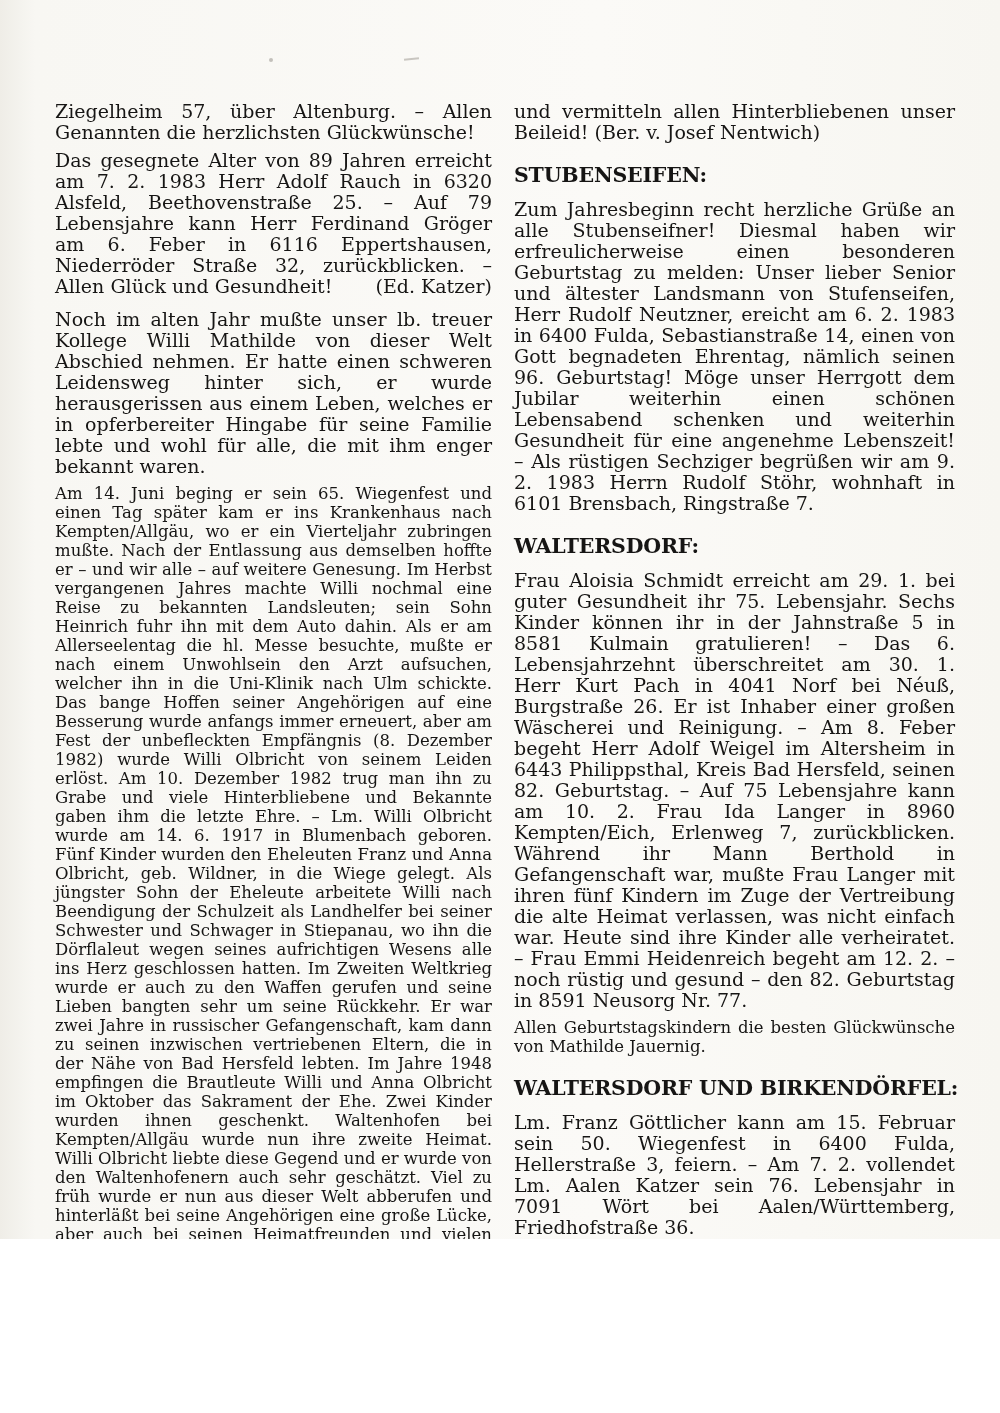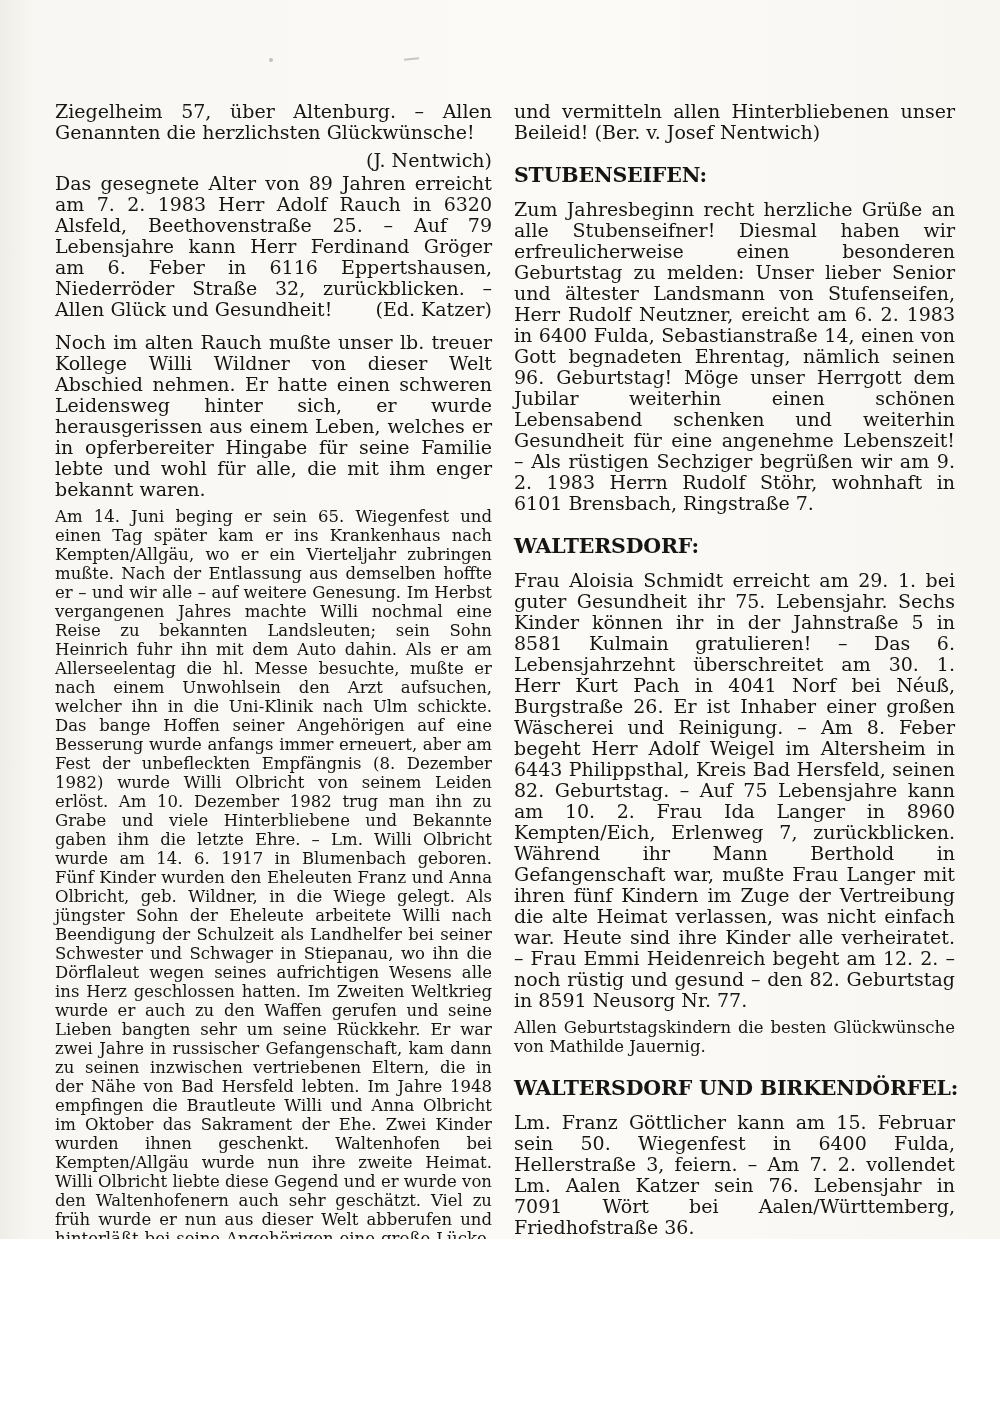--- a/index.html
+++ b/index.html
@@ -88,23 +88,22 @@
 
 <div class="page">
 
   <span class="scan-speck"></span>
   <span class="scan-dash"></span>
 
   <div class="columns">
 
     <div class="col">
       <p class="para">Ziegelheim 57, über Altenburg. – Allen Genannten die herzlichsten Glückwünsche!</p>
-      <p class="byline-right">(J. Nentwich)</p>
       <p class="para"><span>Das gesegnete Alter von 89 Jahren erreicht am 7. 2. 1983 Herr </span><span class="bold">Adolf Rauch</span><span> in 6320 Alsfeld, Beethovenstraße 25. – Auf 79 Lebensjahre kann Herr </span><span class="bold">Ferdinand Gröger</span><span> am 6. Feber in 6116 Eppertshausen, Niederröder Straße 32, zurückblicken. – Allen Glück und Gesundheit! </span><span class="float-right">(Ed. Katzer)</span></p>
-      <p class="para" style="margin-top:12px"><span>Noch im alten Rauch mußte unser lb. treuer Kollege </span><span class="bold">Willi Wildner</span><span> von dieser Welt Abschied nehmen. Er hatte einen schweren Leidensweg hinter sich, er wurde herausgerissen aus einem Leben, welches er in opferbereiter Hingabe für seine Familie lebte und wohl für alle, die mit ihm enger bekannt waren.</span></p>
+      <p class="para" style="margin-top:12px"><span>Noch im alten Jahr mußte unser lb. treuer Kollege </span><span class="bold">Willi Mathilde</span><span> von dieser Welt Abschied nehmen. Er hatte einen schweren Leidensweg hinter sich, er wurde herausgerissen aus einem Leben, welches er in opferbereiter Hingabe für seine Familie lebte und wohl für alle, die mit ihm enger bekannt waren.</span></p>
       <p class="para small">Am 14. Juni beging er sein 65. Wiegenfest und einen Tag später kam er ins Krankenhaus nach Kempten/Allgäu, wo er ein Vierteljahr zubringen mußte. Nach der Entlassung aus demselben hoffte er – und wir alle – auf weitere Genesung. Im Herbst vergangenen Jahres machte Willi nochmal eine Reise zu bekannten Landsleuten; sein Sohn Heinrich fuhr ihn mit dem Auto dahin. Als er am Allerseelentag die hl. Messe besuchte, mußte er nach einem Unwohlsein den Arzt aufsuchen, welcher ihn in die Uni-Klinik nach Ulm schickte. Das bange Hoffen seiner Angehörigen auf eine Besserung wurde anfangs immer erneuert, aber am Fest der unbefleckten Empfängnis (8. Dezember 1982) wurde Willi Olbricht von seinem Leiden erlöst. Am 10. Dezember 1982 trug man ihn zu Grabe und viele Hinterbliebene und Bekannte gaben ihm die letzte Ehre. – Lm. Willi Olbricht wurde am 14. 6. 1917 in Blumenbach geboren. Fünf Kinder wurden den Eheleuten Franz und Anna Olbricht, geb. Wildner, in die Wiege gelegt. Als jüngster Sohn der Eheleute arbeitete Willi nach Beendigung der Schulzeit als Landhelfer bei seiner Schwester und Schwager in Stiepanau, wo ihn die Dörflaleut wegen seines aufrichtigen Wesens alle ins Herz geschlossen hatten. Im Zweiten Weltkrieg wurde er auch zu den Waffen gerufen und seine Lieben bangten sehr um seine Rückkehr. Er war zwei Jahre in russischer Gefangenschaft, kam dann zu seinen inzwischen vertriebenen Eltern, die in der Nähe von Bad Hersfeld lebten. Im Jahre 1948 empfingen die Brautleute Willi und Anna Olbricht im Oktober das Sakrament der Ehe. Zwei Kinder wurden ihnen geschenkt. Waltenhofen bei Kempten/Allgäu wurde nun ihre zweite Heimat. Willi Olbricht liebte diese Gegend und er wurde von den Waltenhofenern auch sehr geschätzt. Viel zu früh wurde er nun aus dieser Welt abberufen und hinterläßt bei seine Angehörigen eine große Lücke, aber auch bei seinen Heimatfreunden und vielen Mitbürgern. An seiner letzten Ruhestätte sagte mir ein Landsmann: „Jetzt habe ich für immer einen guten Freund verloren . . .“ Ja, das können wir bei Willi Olbricht sagen! Wir werden ihn nie vergessen</p>
     </div>
 
     <div class="col">
       <p class="para">und vermitteln allen Hinterbliebenen unser Beileid! (Ber. v. Josef Nentwich)</p>
 
       <h2 class="heading">STUBENSEIFEN:</h2>
       <p class="para"><span>Zum Jahresbeginn recht herzliche Grüße an alle Stubenseifner! Diesmal haben wir erfreulicherweise einen besonderen Geburtstag zu melden: Unser lieber Senior und ältester Landsmann von Stufenseifen, Herr </span><span class="bold">Rudolf Neutzner,</span><span> ereicht am 6. 2. 1983 in 6400 Fulda, Sebastianstraße 14, einen von Gott begnadeten Ehrentag, nämlich seinen </span><span class="bold">96. Geburtstag!</span><span> Möge unser Herrgott dem Jubilar weiterhin einen schönen Lebensabend schenken und weiterhin Gesundheit für eine angenehme Lebenszeit! – Als rüstigen Sechziger begrüßen wir am 9. 2. 1983 Herrn </span><span class="bold">Rudolf Stöhr,</span><span> wohnhaft in 6101 Brensbach, Ringstraße 7.</span></p>
 
       <h2 class="heading">WALTERSDORF:</h2>

